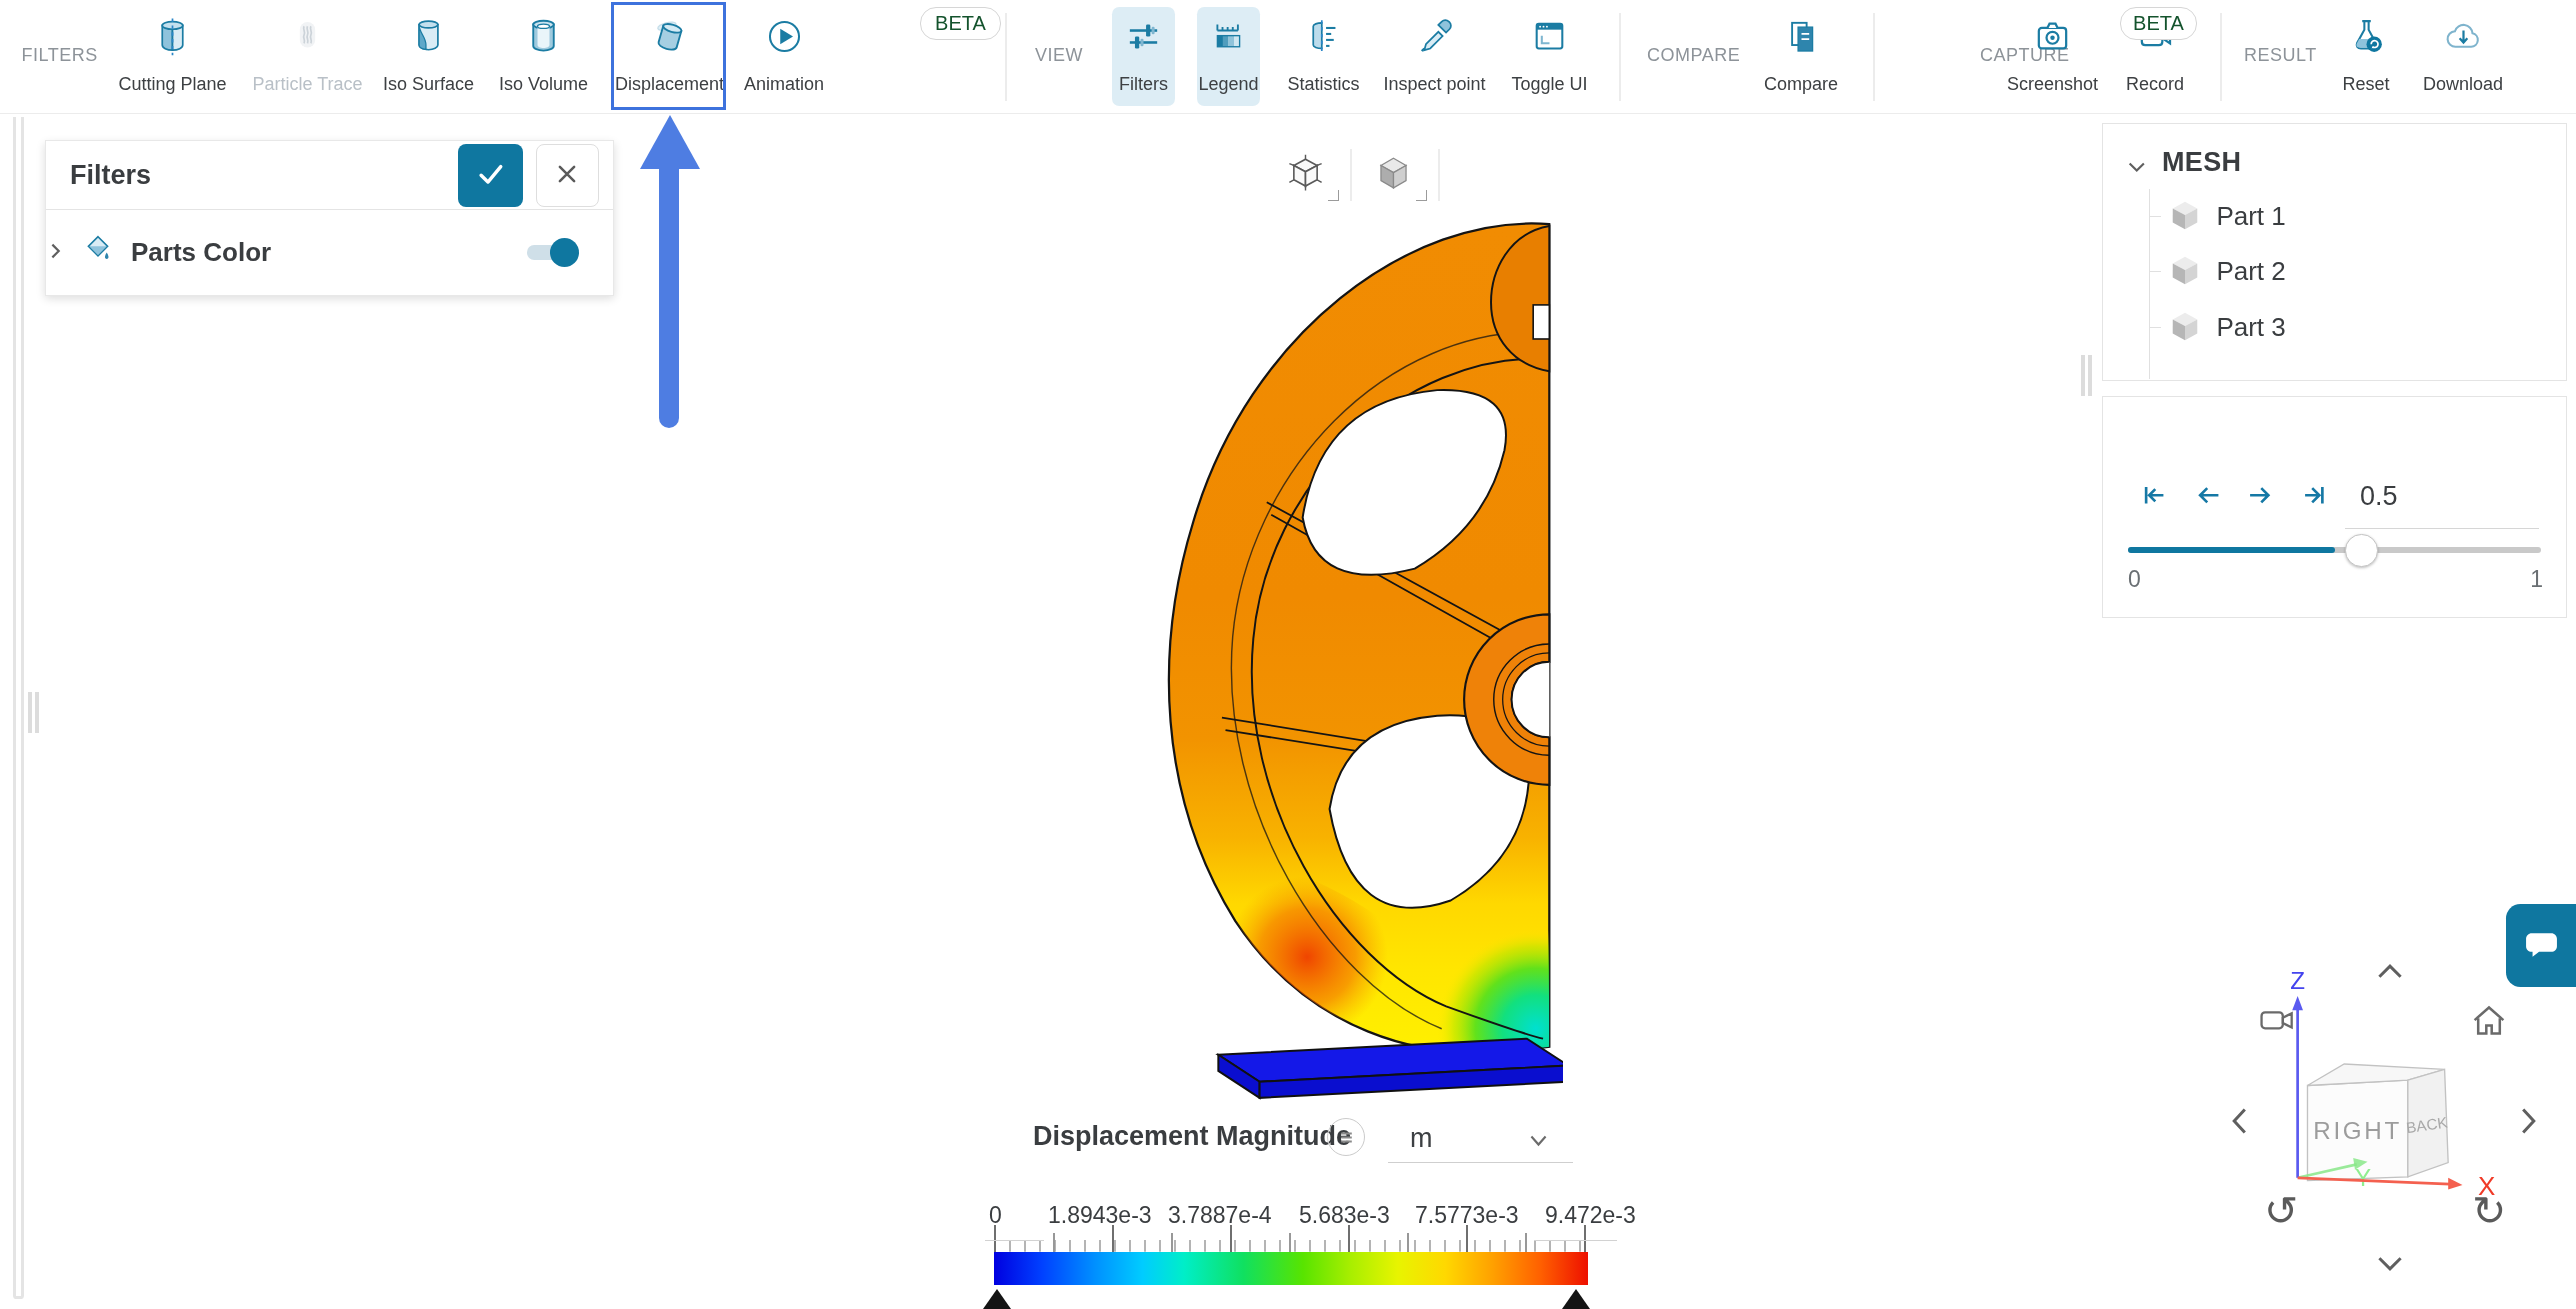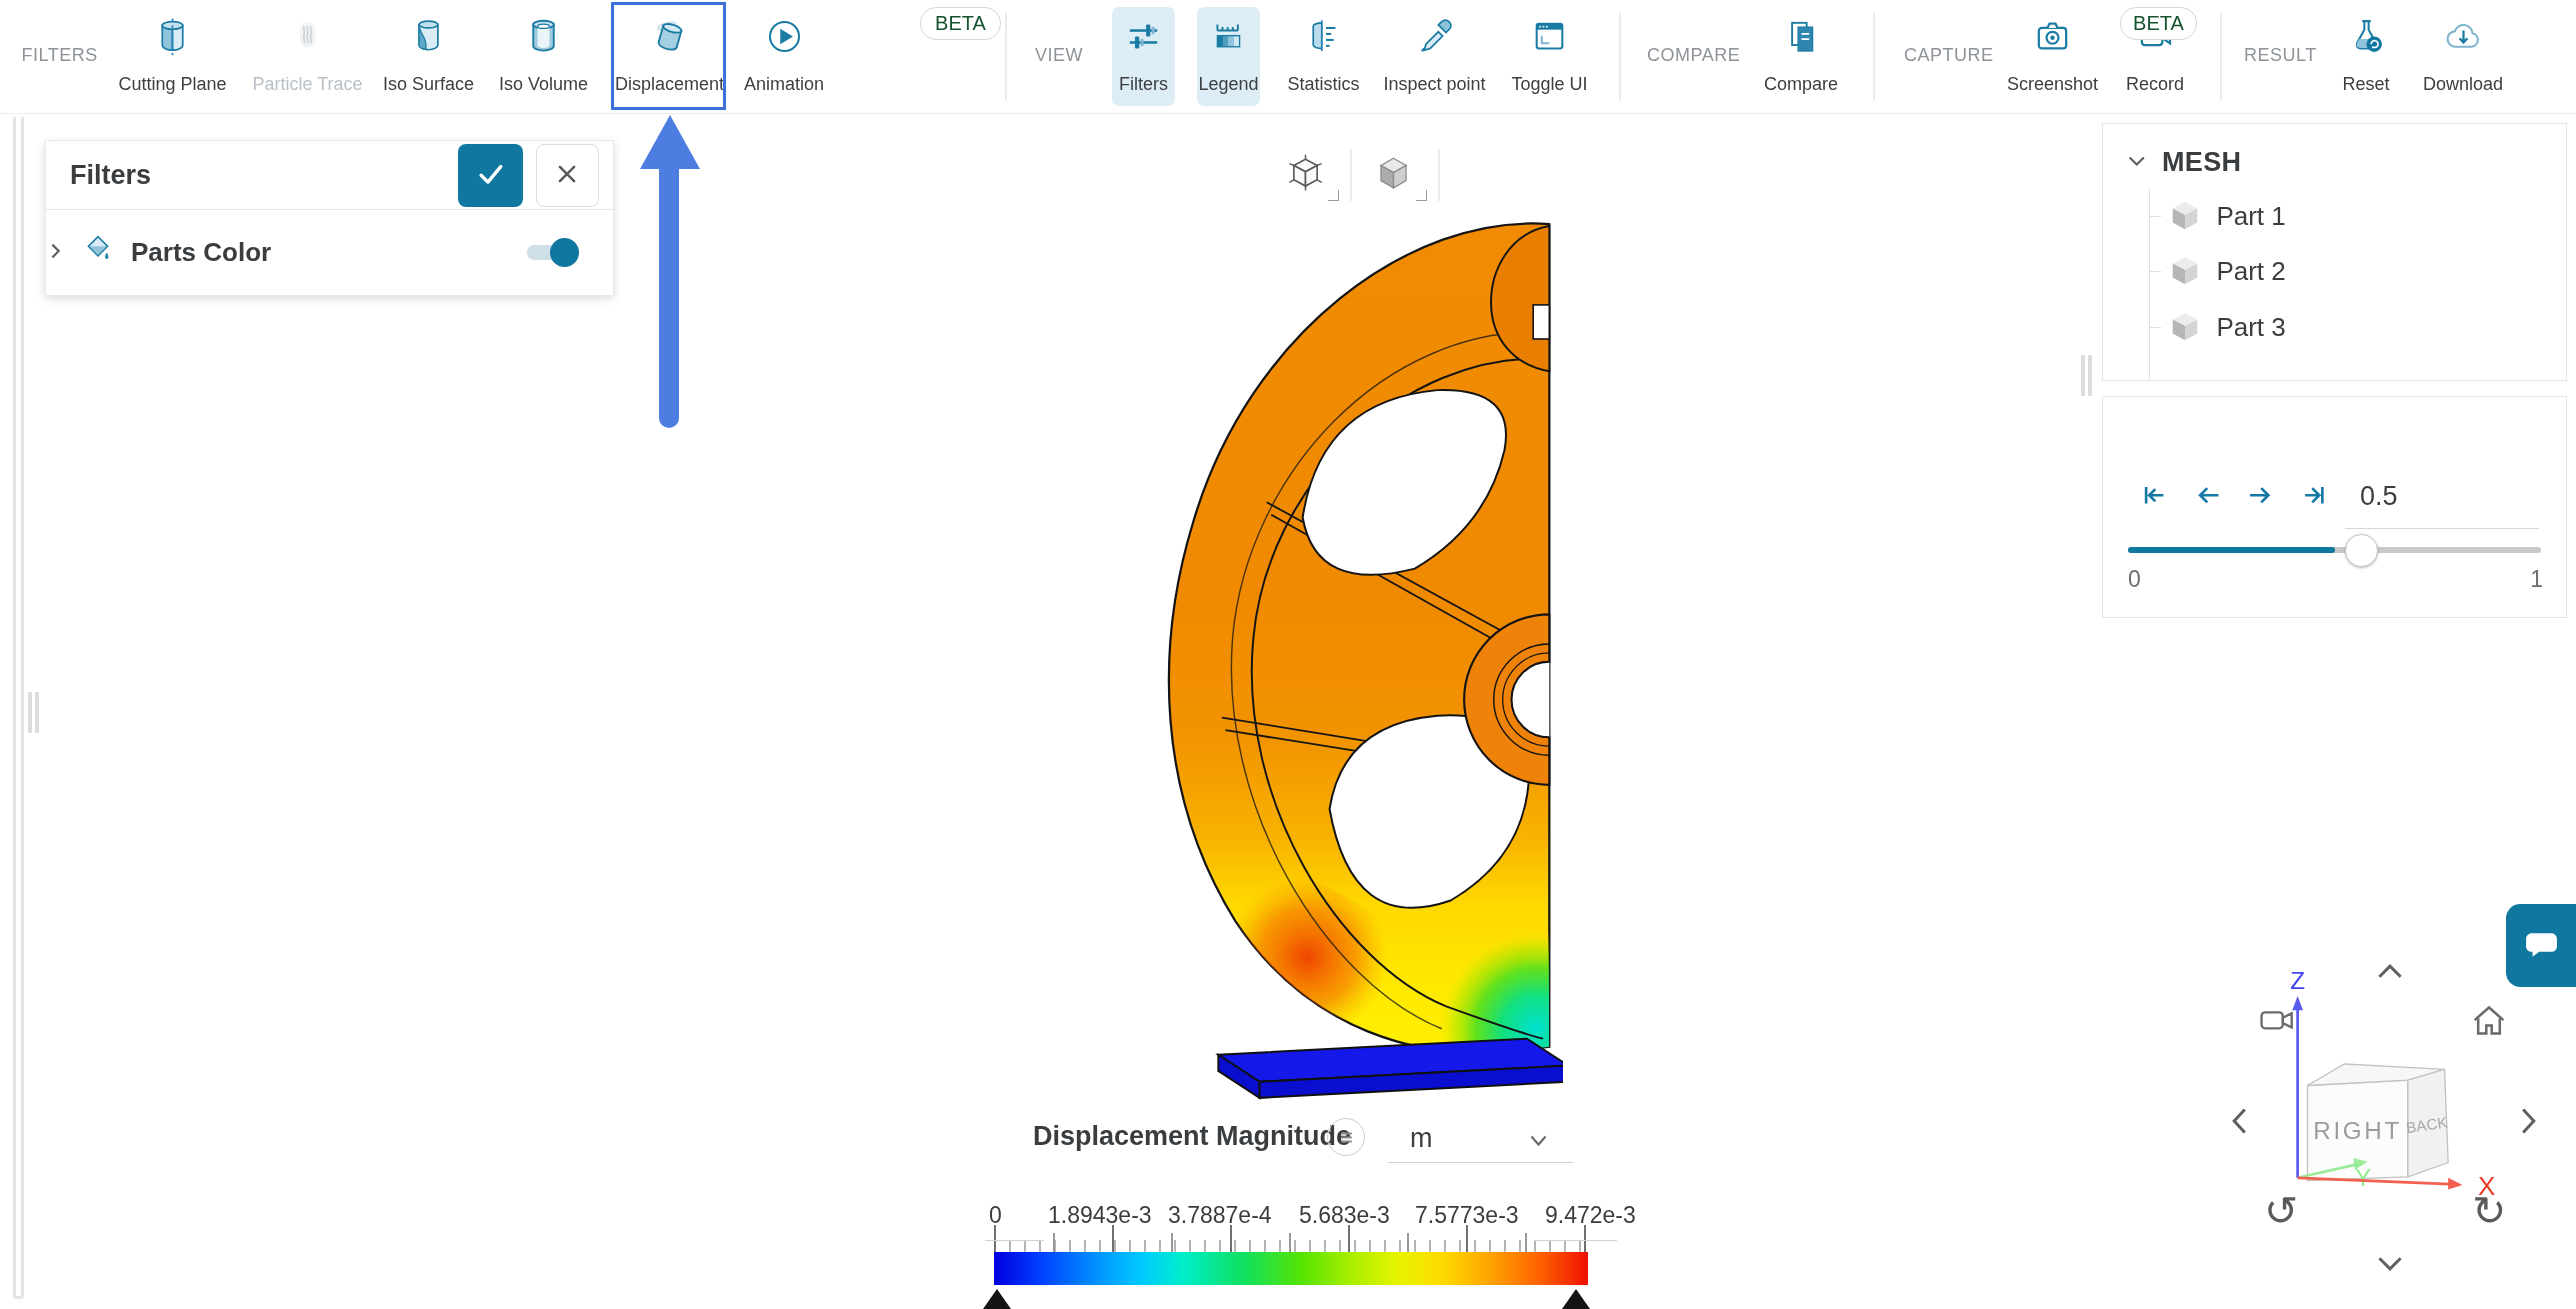--- a/index.html
+++ b/index.html
@@ -23,21 +23,21 @@
   .fp-title{font-size:27px;font-weight:bold;color:#3a3d40;flex:1;}
   .btn-check{width:65px;height:63px;background:#0f77a0;border-radius:8px;display:flex;align-items:center;justify-content:center;margin-right:12.6px;cursor:pointer;}
   .btn-x{width:61px;height:61px;background:#fff;border:0.9px solid #dedede;border-radius:8px;display:flex;align-items:center;justify-content:center;cursor:pointer;}
   .fp-row{height:85px;display:flex;align-items:center;box-sizing:border-box;}
   .fp-row-label{font-size:26px;font-weight:600;color:#3a3d40;margin-left:14.4px;flex:1;}
   .toggle{position:relative;width:45px;height:16px;margin-right:41px;cursor:pointer;}
   .toggle .track{position:absolute;left:0;top:0.9px;width:39px;height:14.4px;border-radius:7.2px;background:#cfdfe8;}
   .toggle .knob{position:absolute;right:-7.2px;top:-6.3px;width:29px;height:29px;border-radius:50%;background:#0f77a0;}
   
   .rpanel{position:absolute;left:2102px;width:465px;background:#fff;border:0.9px solid #e4e4e4;box-sizing:border-box;z-index:15;}
-  .rp-title-row{display:flex;align-items:center;padding:23px 0 0 23px;}
+  .rp-title-row{display:flex;align-items:flex-end;padding:23px 0 0 23px;}
   .rp-title{font-size:27px;font-weight:bold;color:#3a3d40;margin-left:14.4px;letter-spacing:0.4px;}
   .mesh-items{position:relative;margin-top:9px;height:179px;}
   .tree-vline{position:absolute;left:46px;top:1.8px;width:0.9px;height:190px;background:#e0e0e0;}
   .tree-stub{position:absolute;left:46px;width:11.7px;height:0.9px;background:#e0e0e0;}
   .mesh-item{position:absolute;left:65px;display:flex;align-items:center;cursor:pointer;}
   .mesh-item .lbl{font-size:26px;color:#3a3d40;margin-left:14.4px;}
   .steps-ctrl{position:absolute;top:80px;left:0;width:100%;height:39px;}
   .step-btn{position:absolute;top:0;width:39px;height:39px;display:flex;align-items:center;justify-content:center;cursor:pointer;}
   .steps-value{position:absolute;left:257px;top:84px;font-size:27px;color:#3a3d40;}
   .steps-underline{position:absolute;left:242px;top:131px;width:194px;height:0.9px;background:#d6d6d6;}
@@ -214,21 +214,21 @@
   <div class="tb-item" style="left:1747px;width:108px">
     <span><svg width="41" height="41" viewBox="0 0 48 48">
           <rect x="13" y="8" width="17" height="26" fill="#fff" stroke="#1b7ca3" stroke-width="2.2"></rect>
           <rect x="20" y="13" width="17" height="28" fill="#2e85ad" stroke="#1b7ca3" stroke-width="1.5"></rect>
           <path d="M24 21h9M24 27h9" stroke="#fff" stroke-width="2"></path>
         </svg></span>
     <span class="tb-label">Compare</span>
   </div>
 
   <div class="tb-sep" style="left:1873px"></div>
-  <span class="tb-group-label" style="left:1904px">CAPTURE</span>
+  <span class="tb-group-label" style="left:1980px">CAPTURE</span>
 
   <div class="tb-item" style="left:1994px;width:117px">
     <span><svg width="41" height="41" viewBox="0 0 48 48">
           <rect x="8" y="14" width="32" height="24" rx="3.5" fill="#fff" stroke="#1b7ca3" stroke-width="2.6"></rect>
           <path d="M18 14l2.5-5h7L30 14" fill="#fff" stroke="#1b7ca3" stroke-width="2.6"></path>
           <circle cx="24" cy="25.5" r="7" fill="none" stroke="#1b7ca3" stroke-width="2.6"></circle>
           <circle cx="24" cy="25.5" r="2.6" fill="#1b7ca3"></circle>
         </svg></span>
     <span class="tb-label">Screenshot</span>
   </div>

